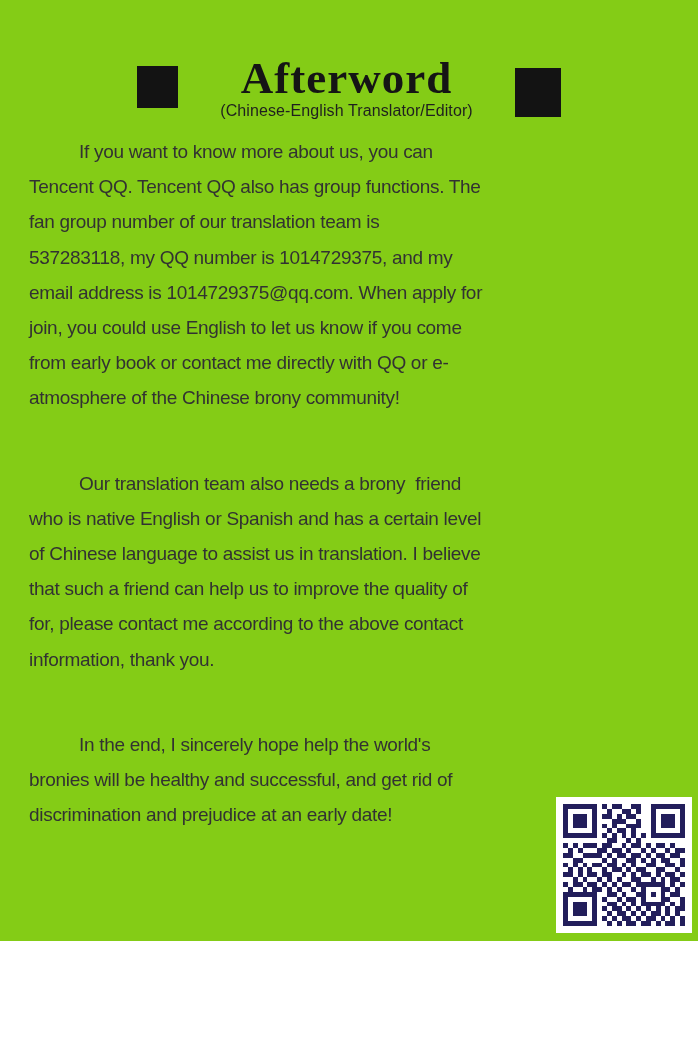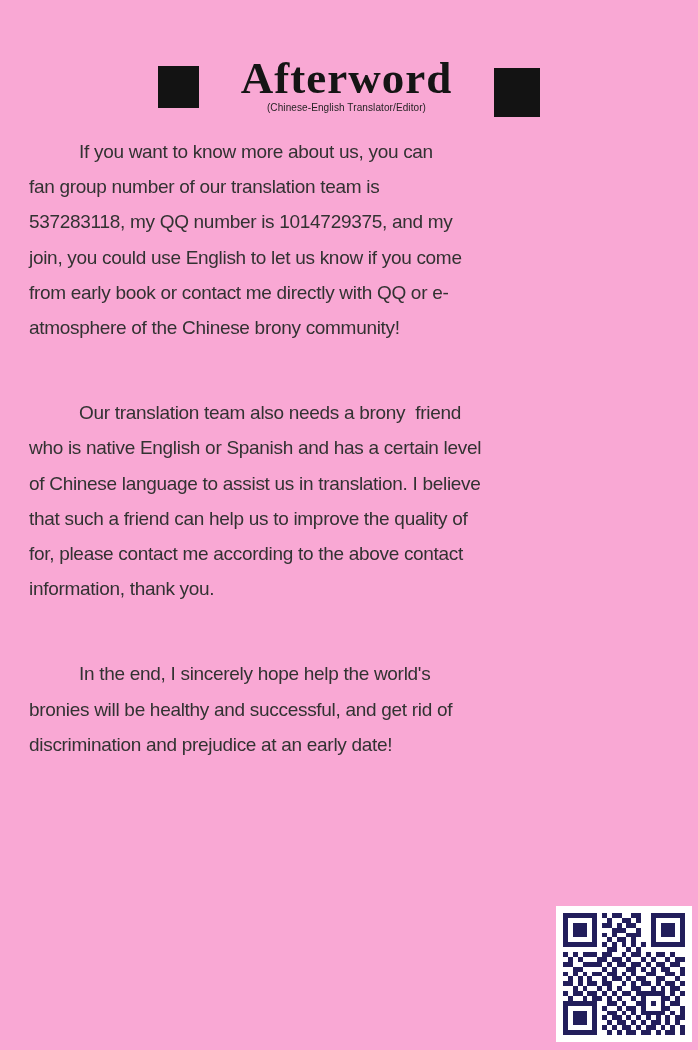--- a/index.html
+++ b/index.html
@@ -3,22 +3,22 @@
 <meta charset="utf-8">
 <style>
   html, body {
     margin: 0;
     padding: 0;
     background: #ffffff;
   }
   .page {
     position: relative;
     width: 698px;
-    height: 1050px;
-    background: #f9a8d4;
+    height: 941px;
+    background: #84cc16;
     overflow: hidden;
     font-family: "Liberation Sans", "DejaVu Sans", sans-serif;
   }
   
   .header {
     position: absolute;
     top: 56px;
     left: 0;
     width: 698px;
     display: flex;
@@ -46,21 +46,21 @@
     margin: 0;
     font-family: "Liberation Serif", "DejaVu Serif", serif;
     font-weight: 600;
     font-size: 45px;
     line-height: 44px;
     color: #151515;
     letter-spacing: 1px;
   }
   .page-subtitle {
     margin-top: 2px;
-    font-size: 10px;
+    font-size: 16px;
     color: #1f1f1f;
     letter-spacing: 0.1px;
   }
   
   .body-text {
     position: absolute;
     top: 134px;
     left: 29px;
     right: 20px;
     font-size: 19px;
@@ -105,22 +105,24 @@
     <div class="title-block">
       <h1 class="page-title">Afterword</h1>
       <div class="page-subtitle">(Chinese-English Translator/Editor)</div>
     </div>
     <div class="square square-right"></div>
   </header>
 
   <main class="body-text">
     <div class="paragraph">
         <div class="line">If you want to know more about us, you can</div>
+        <div class="line">Tencent QQ. Tencent QQ also has group functions. The</div>
         <div class="line">fan group number of our translation team is</div>
         <div class="line">537283118, my QQ number is 1014729375, and my</div>
+        <div class="line">email address is 1014729375@qq.com. When apply for</div>
         <div class="line">join, you could use English to let us know if you come</div>
         <div class="line">from early book or contact me directly with QQ or e-</div>
         <div class="line">atmosphere of the Chinese brony community!</div>
       </div>
     <div class="paragraph">
         <div class="line">Our translation team also needs a brony  friend</div>
         <div class="line">who is native English or Spanish and has a certain level</div>
         <div class="line">of Chinese language to assist us in translation. I believe</div>
         <div class="line">that such a friend can help us to improve the quality of</div>
         <div class="line">for, please contact me according to the above contact</div>

